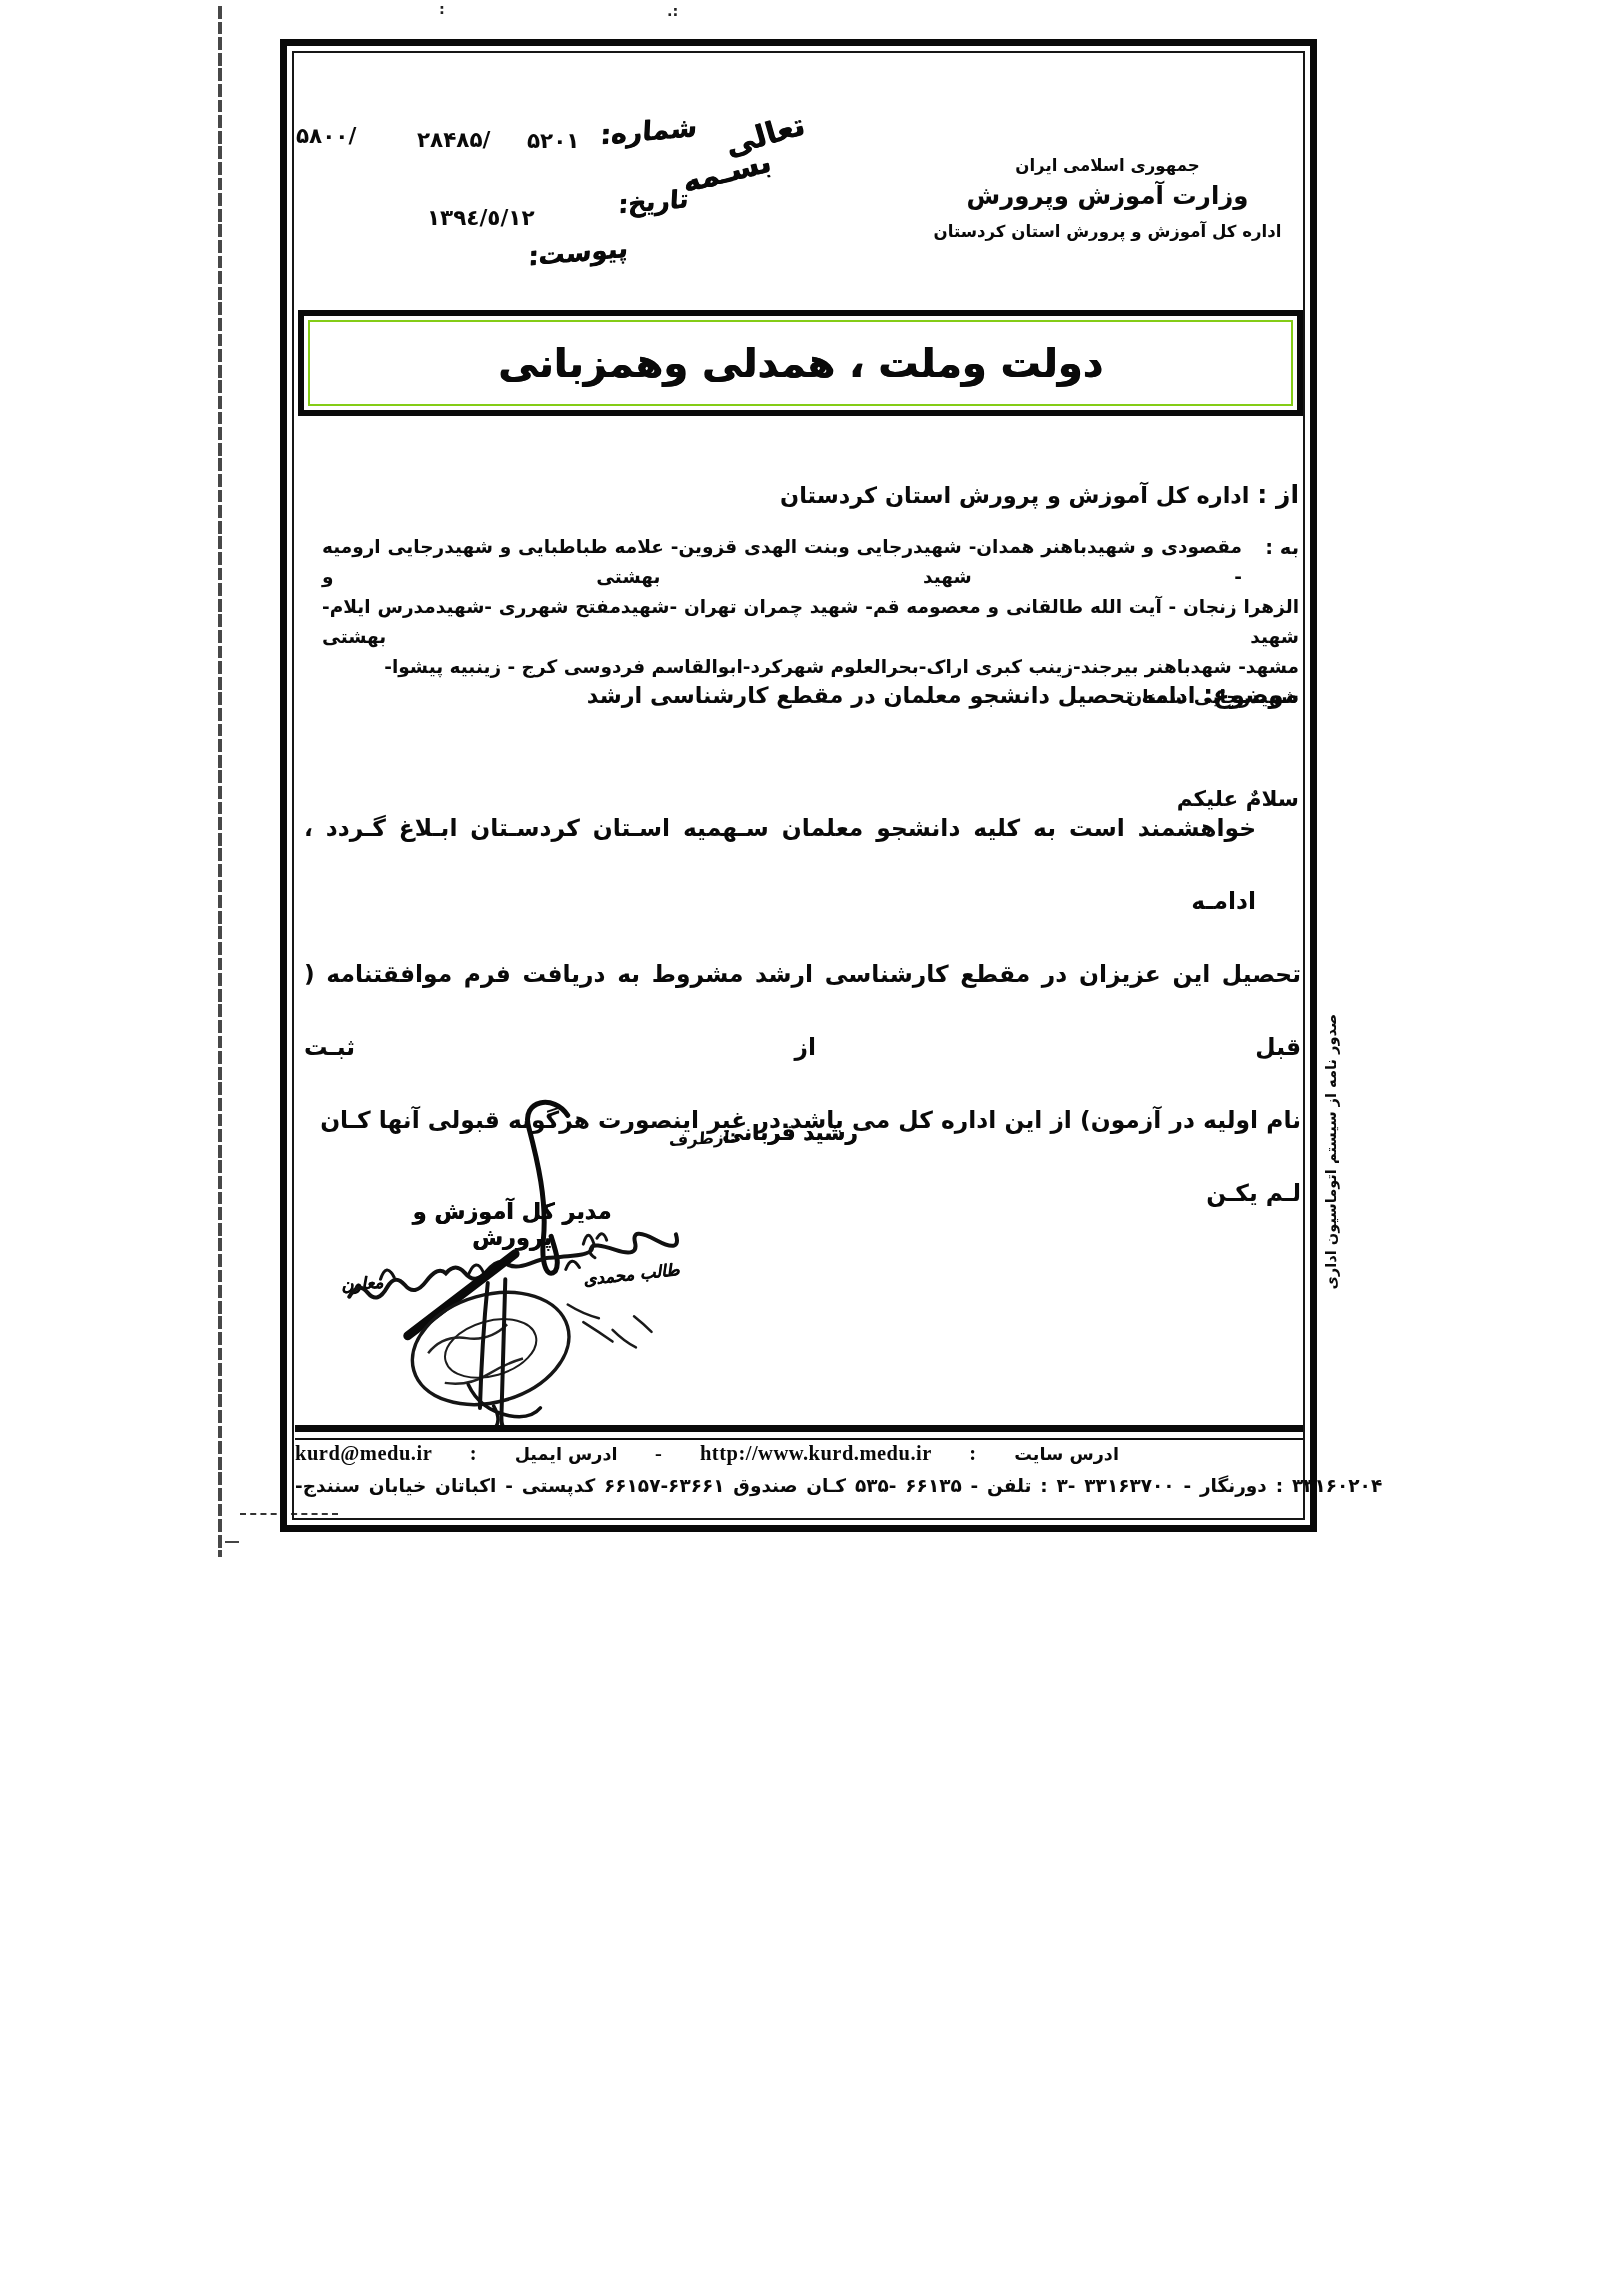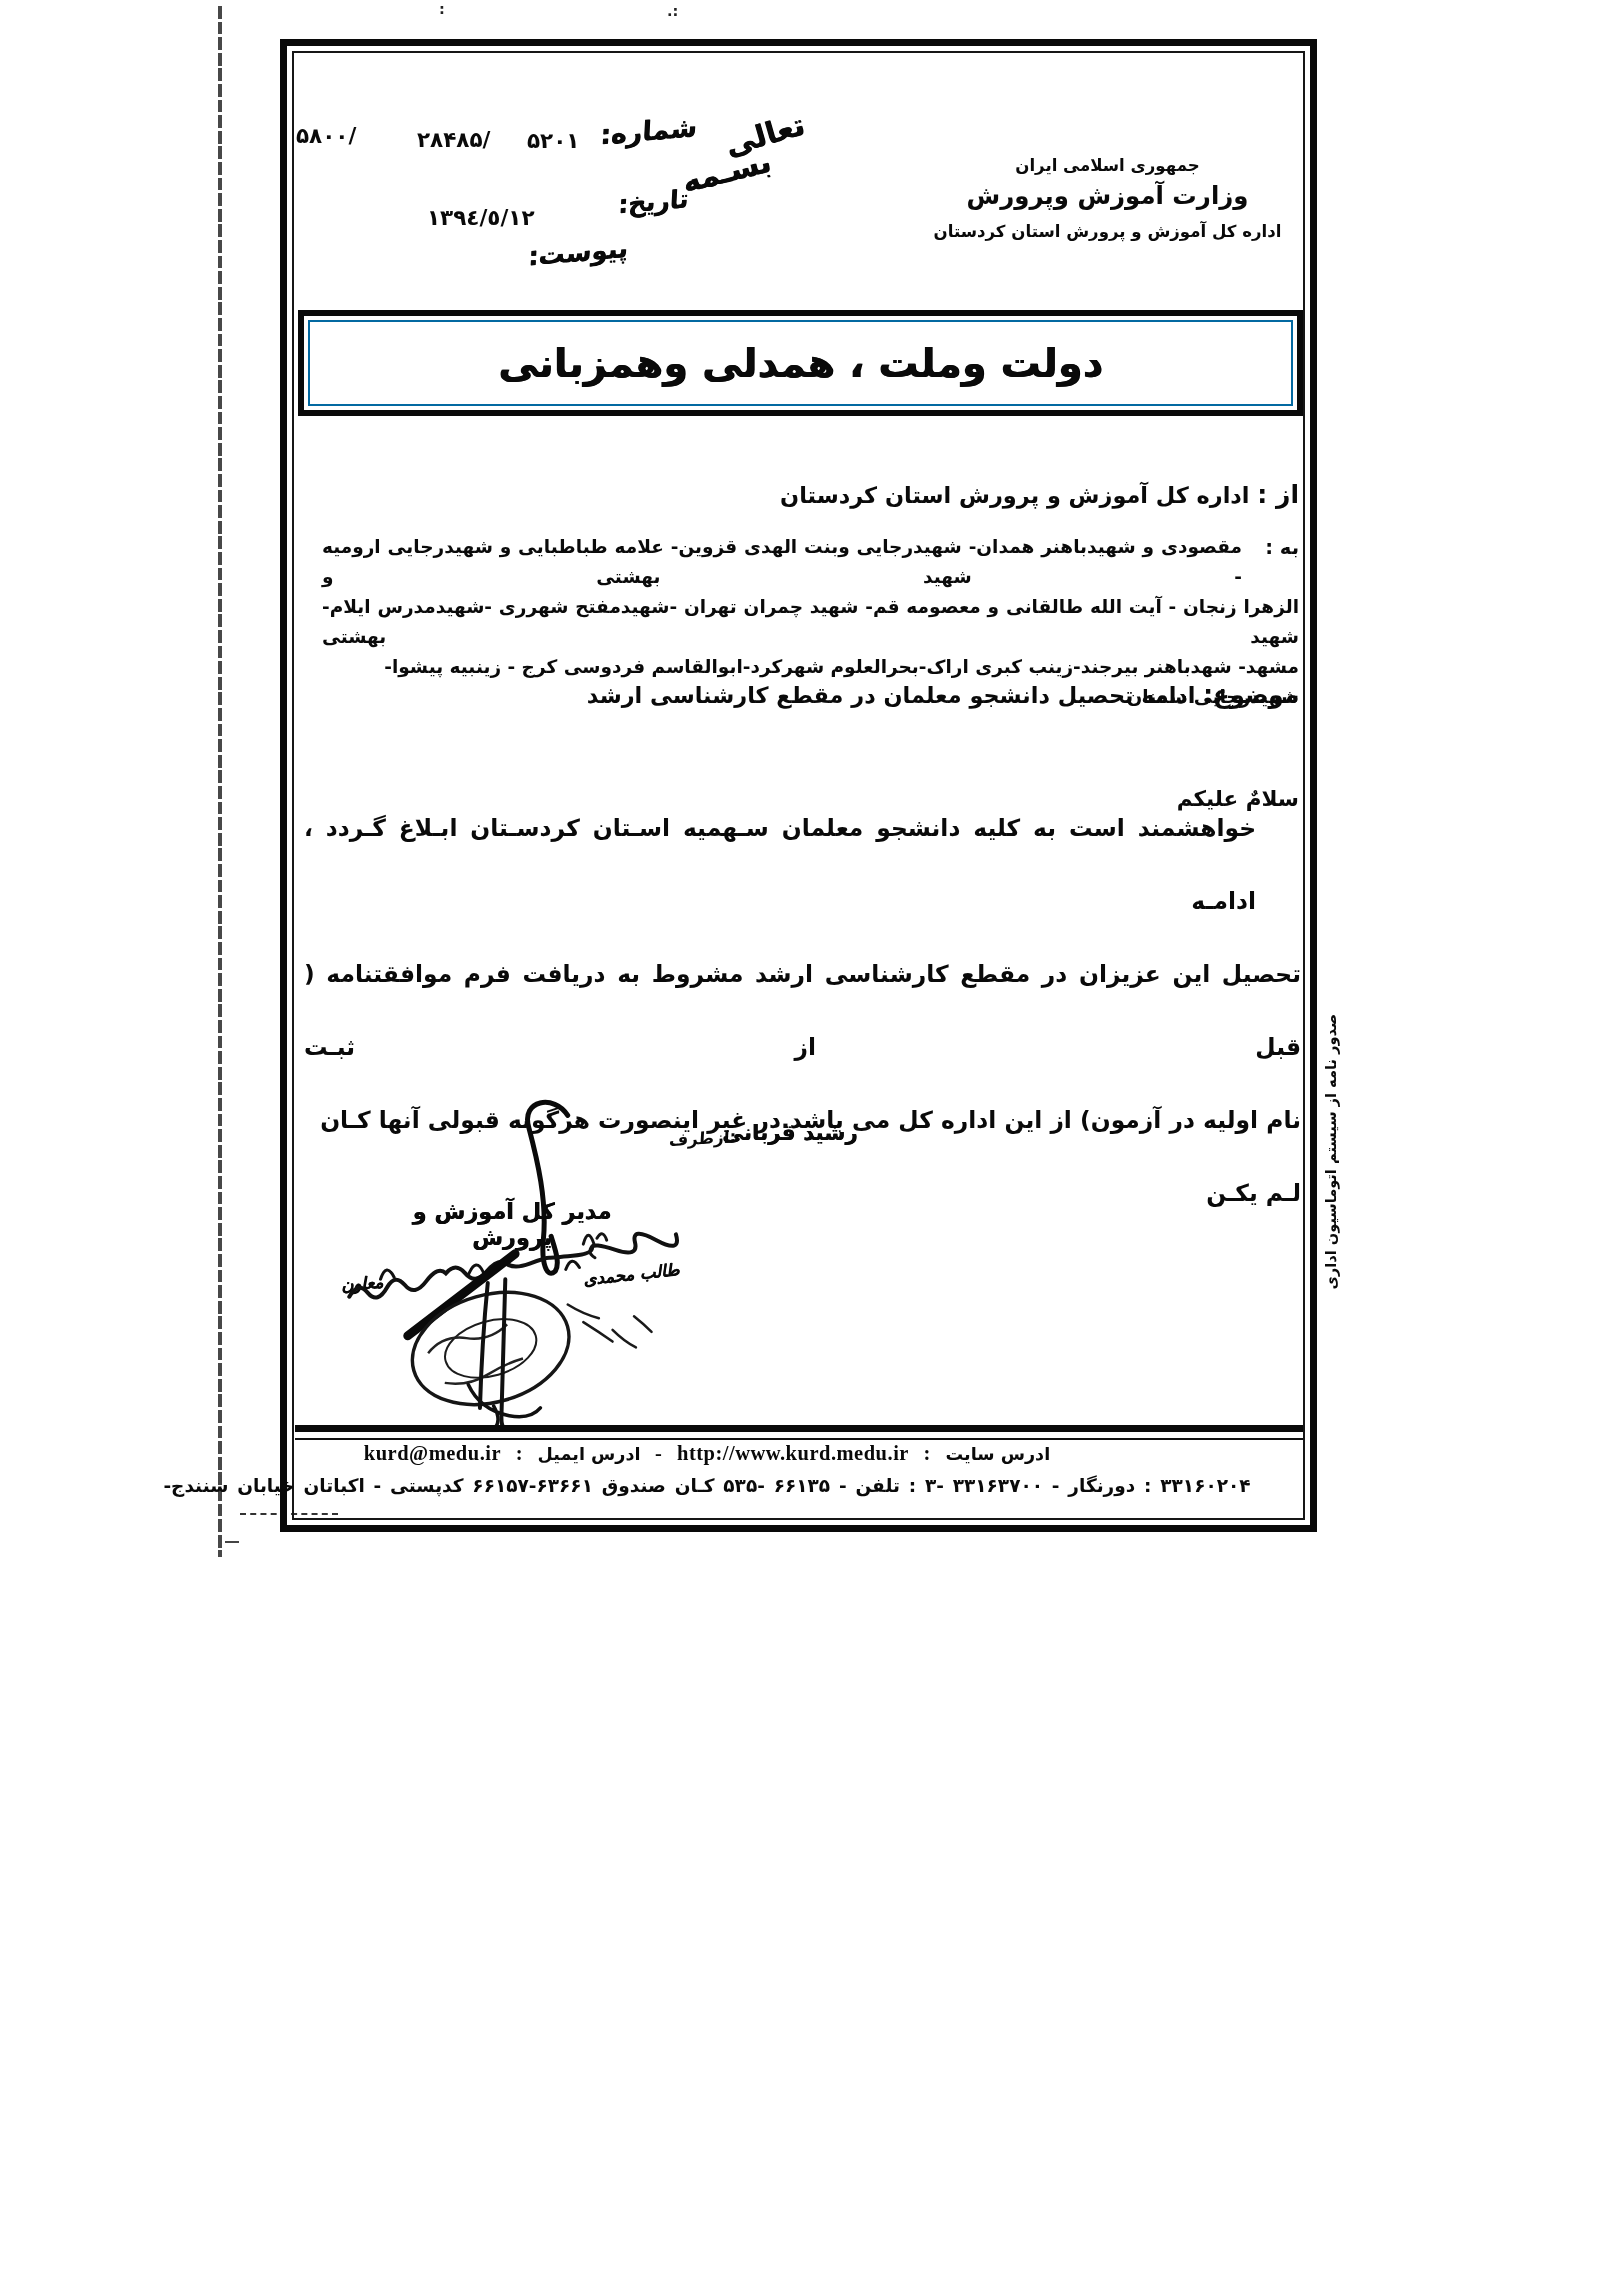--- a/index.html
+++ b/index.html
@@ -33,21 +33,21 @@
   .lbl-no{left:600px;top:115px;font-size:27px;}
   .lbl-date{left:618px;top:187px;font-size:25px;}
   .lbl-attach{left:528px;top:237px;font-size:26px;}
   .hnum{font-size:21.5px;font-weight:bold;}
   .no3{left:296px;top:123px;}
   .no2{left:417px;top:127px;}
   .no1{left:527px;top:128px;}
   .dateval{left:427px;top:205px;}
   
   .banner{left:298px;top:310px;width:993px;height:94px;border:6.8px solid #0a0a0a;}
-  .banner-inner{position:absolute;left:3.9px;top:3.9px;right:3.9px;bottom:3.9px;border:2px solid #0369a1;
+  .banner-inner{position:absolute;left:3.9px;top:3.9px;right:3.9px;bottom:3.9px;border:2px solid #84cc16;
     display:flex;align-items:center;justify-content:center;}
   .banner-text{font-size:40px;font-weight:bold;text-shadow:0.8px 0.4px 0 #000;}
   
   .from-line{right:324px;top:480px;font-size:22.4px;font-weight:bold;}
   .from-label{font-size:25px;font-weight:800;}
   .to-label{right:324px;top:536px;font-size:19.5px;font-weight:bold;}
   .to-block{left:322px;top:532px;width:977px;font-size:18.5px;font-weight:bold;line-height:30px;}
   .to-line{text-align:justify;text-align-last:justify;direction:rtl;}
   .to-line:first-child{padding-right:57px;}
   .to-line:last-child{text-align:right;text-align-last:right;}
@@ -66,21 +66,21 @@
   .hw1{left:341px;top:1274px;transform:rotate(-4deg);}
   .hw2{left:583px;top:1265px;transform:rotate(-6deg);}
   .sig-svg{left:322px;top:1092px;width:624px;height:351px;}
   
   .side-note{left:1322px;top:1307px;width:293px;height:21.5px;
     transform:rotate(-90deg);transform-origin:0 0;
     font-size:14.6px;font-weight:bold;direction:rtl;text-align:right;}
   
   .footer-sep-thick{left:295px;top:1425px;width:1008px;border-top:7.8px solid #0a0a0a;}
   .footer-sep-thin{left:295px;top:1438px;width:1008px;border-top:2px solid #111;}
-  .footer-row{left:295px;width:824px;display:flex;flex-direction:row;justify-content:center;align-items:baseline;}
+  .footer-row{left:295px;width:824px;display:flex;flex-direction:row;justify-content:space-between;align-items:baseline;}
   .footer-line1{top:1442px;gap:14.6px;}
   .footer-line2{top:1475px;gap:8.8px;}
   .f1-item.lt{font-family:"Liberation Serif",serif;font-weight:bold;font-size:20.5px;letter-spacing:0.5px;}
   .f1-item.fa{font-weight:bold;font-size:17.6px;}
   .f2-item{font-weight:bold;font-size:18.5px;}
   .f2-item.fa{direction:rtl;unicode-bidi:isolate;}
   .f2-item.num{direction:ltr;unicode-bidi:bidi-override;}
   svg path, svg ellipse{vector-effect:non-scaling-stroke;}
 </style>
 </head>

